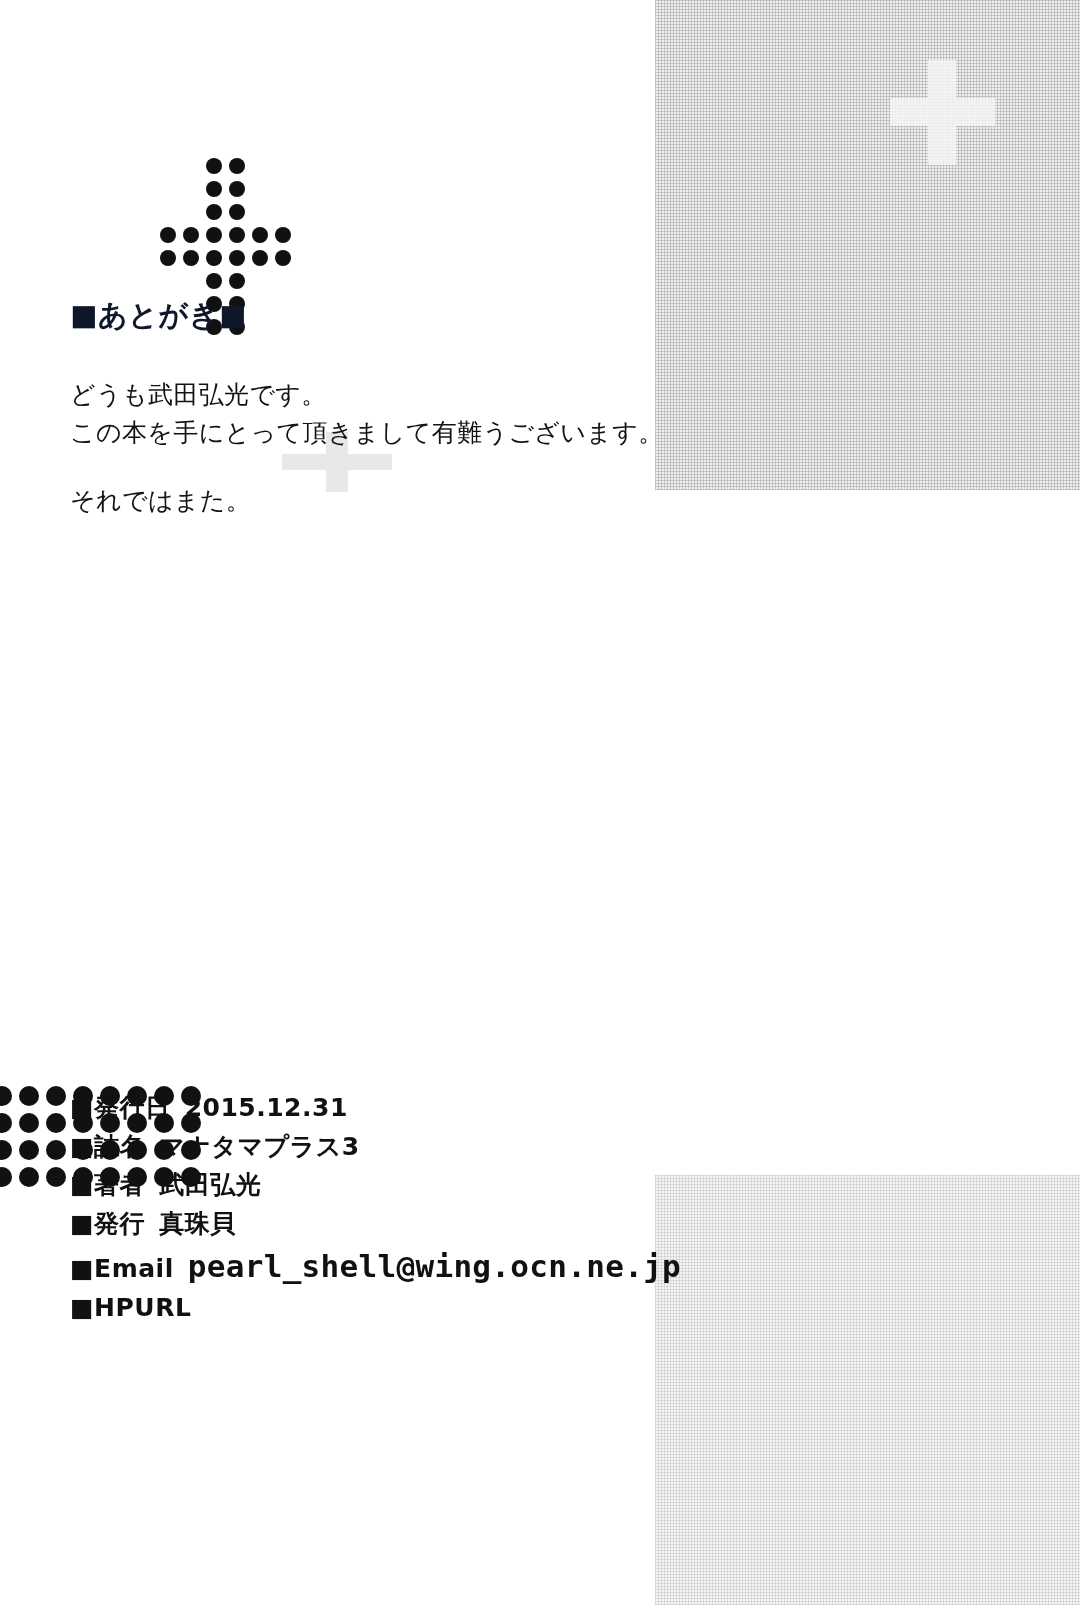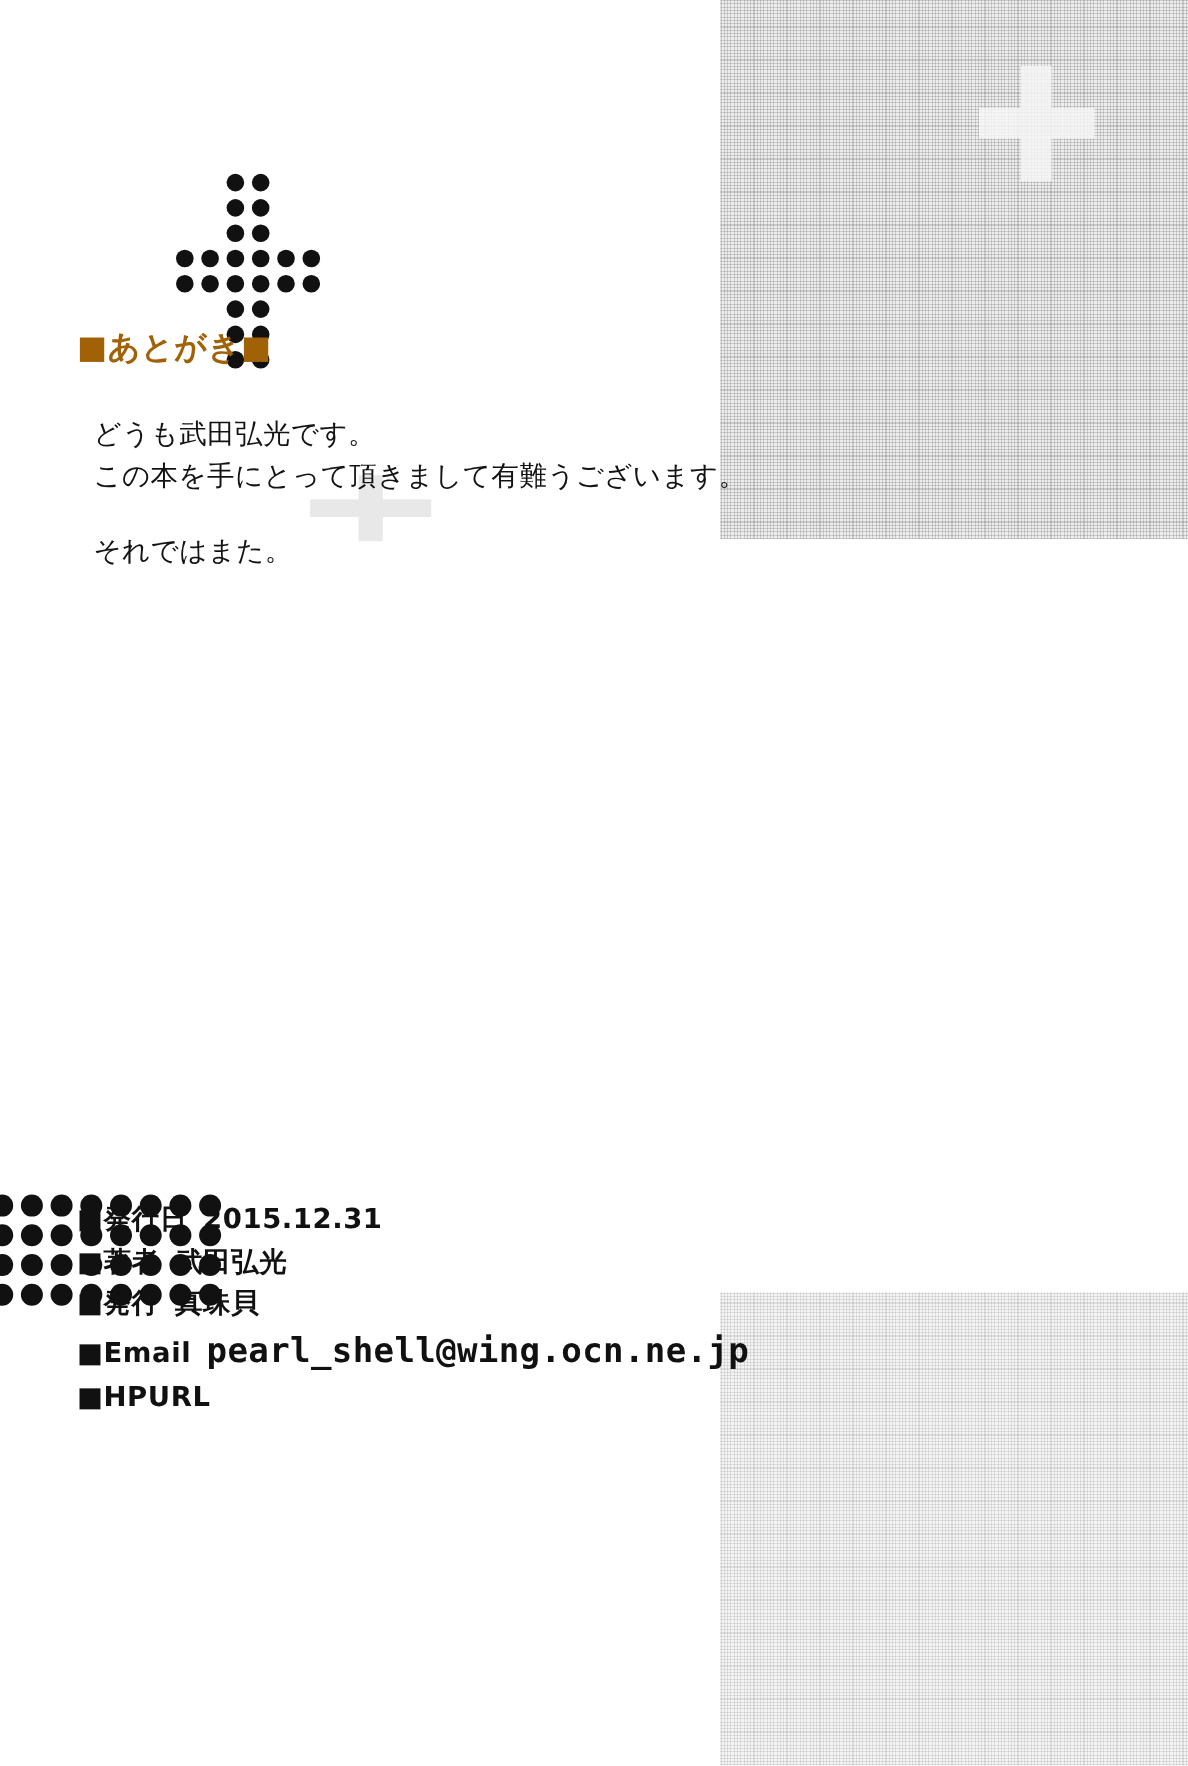--- a/index.html
+++ b/index.html
@@ -120,27 +120,27 @@
     left: 70px;
     top: 300px;
     width: 790px;
   }
   .heading {
     font-size: 29px;
     font-weight: bold;
     letter-spacing: 0.02em;
     line-height: 1.1;
     margin: 0 0 44px 0;
-    color: #a16207;
+    color: #0f172a;
   }
   .para {
     font-size: 25px;
     line-height: 1.52;
     letter-spacing: 0.015em;
-    margin: 15px;
+    margin: 0;
     color: #131313;
     white-space: pre-wrap;
   }
   .para + .para {
     margin-top: 30px;
   }
 
   
   #colophon {
     position: absolute;
@@ -280,20 +280,24 @@
   <p class="para">それではまた。</p>
 </div>
 
 <div id="colophon">
 
   <div class="col-row">
     <span class="col-key">■発行日</span>
     <span class="col-val">2015.12.31</span>
   </div>
 
+  <div class="col-row">
+    <span class="col-key">■誌名</span>
+    <span class="col-val">マナタマプラス3</span>
+  </div>
 
   <div class="col-row">
     <span class="col-key">■著者</span>
     <span class="col-val">武田弘光</span>
   </div>
 
   <div class="col-row">
     <span class="col-key">■発行</span>
     <span class="col-val">真珠貝</span>
   </div>

